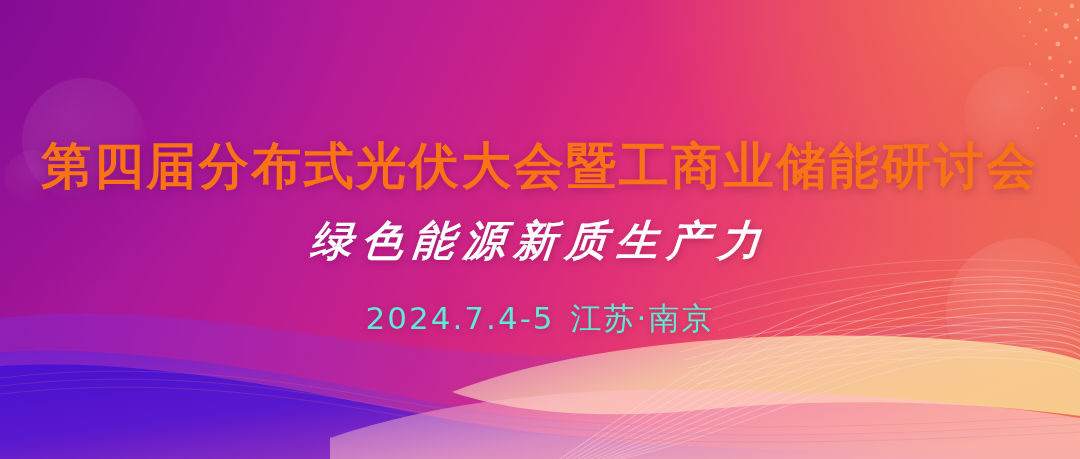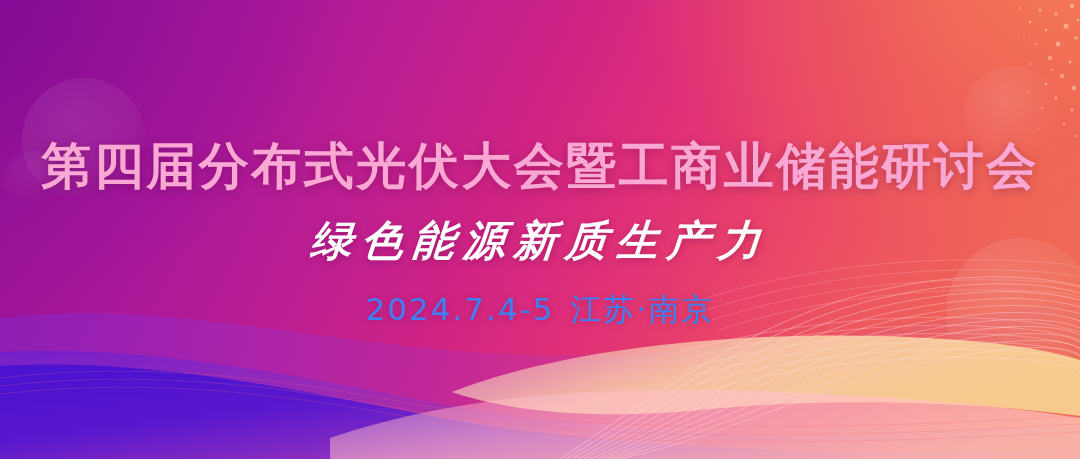--- a/index.html
+++ b/index.html
@@ -119,21 +119,21 @@
     -webkit-text-stroke: 1.6px rgba(255,214,232,0.92);
     text-shadow: 0 0 10px rgba(255,190,220,0.25);
     font-family: "DejaVu Sans", sans-serif;
   }
 
   #main-title {
     position: absolute;
     left: 0; right: 0;
     top: 138px;
     text-align: center;
-    color: #f9a8d4;
+    color: #f97316;
     font-size: 50px;
     font-weight: 700;
     letter-spacing: 2.5px;
     line-height: 1.12;
     text-shadow: 0 2px 10px rgba(90,0,60,0.35);
     font-family: "DejaVu Sans", "Liberation Sans", sans-serif;
   }
 
   #slogan {
     position: absolute;
@@ -147,23 +147,23 @@
     letter-spacing: 9px;
     line-height: 1.2;
     text-shadow: 1px 2px 7px rgba(90,0,60,0.33);
     font-family: "DejaVu Serif", serif;
     transform: skewX(-5deg);
   }
 
   #date-location {
     position: absolute;
     left: 0; right: 0;
-    top: 291px;
+    top: 300px;
     text-align: center;
-    color: #3b82f6;
+    color: #5eead4;
     font-size: 31px;
     font-weight: 400;
     letter-spacing: 2px;
     line-height: 1.2;
     text-shadow: 0 1px 6px rgba(90,0,60,0.3);
     font-family: "DejaVu Sans", "Liberation Sans", sans-serif;
   }
   #date-location .sep { display: inline-block; width: 16px; }
 </style>
 </head>

